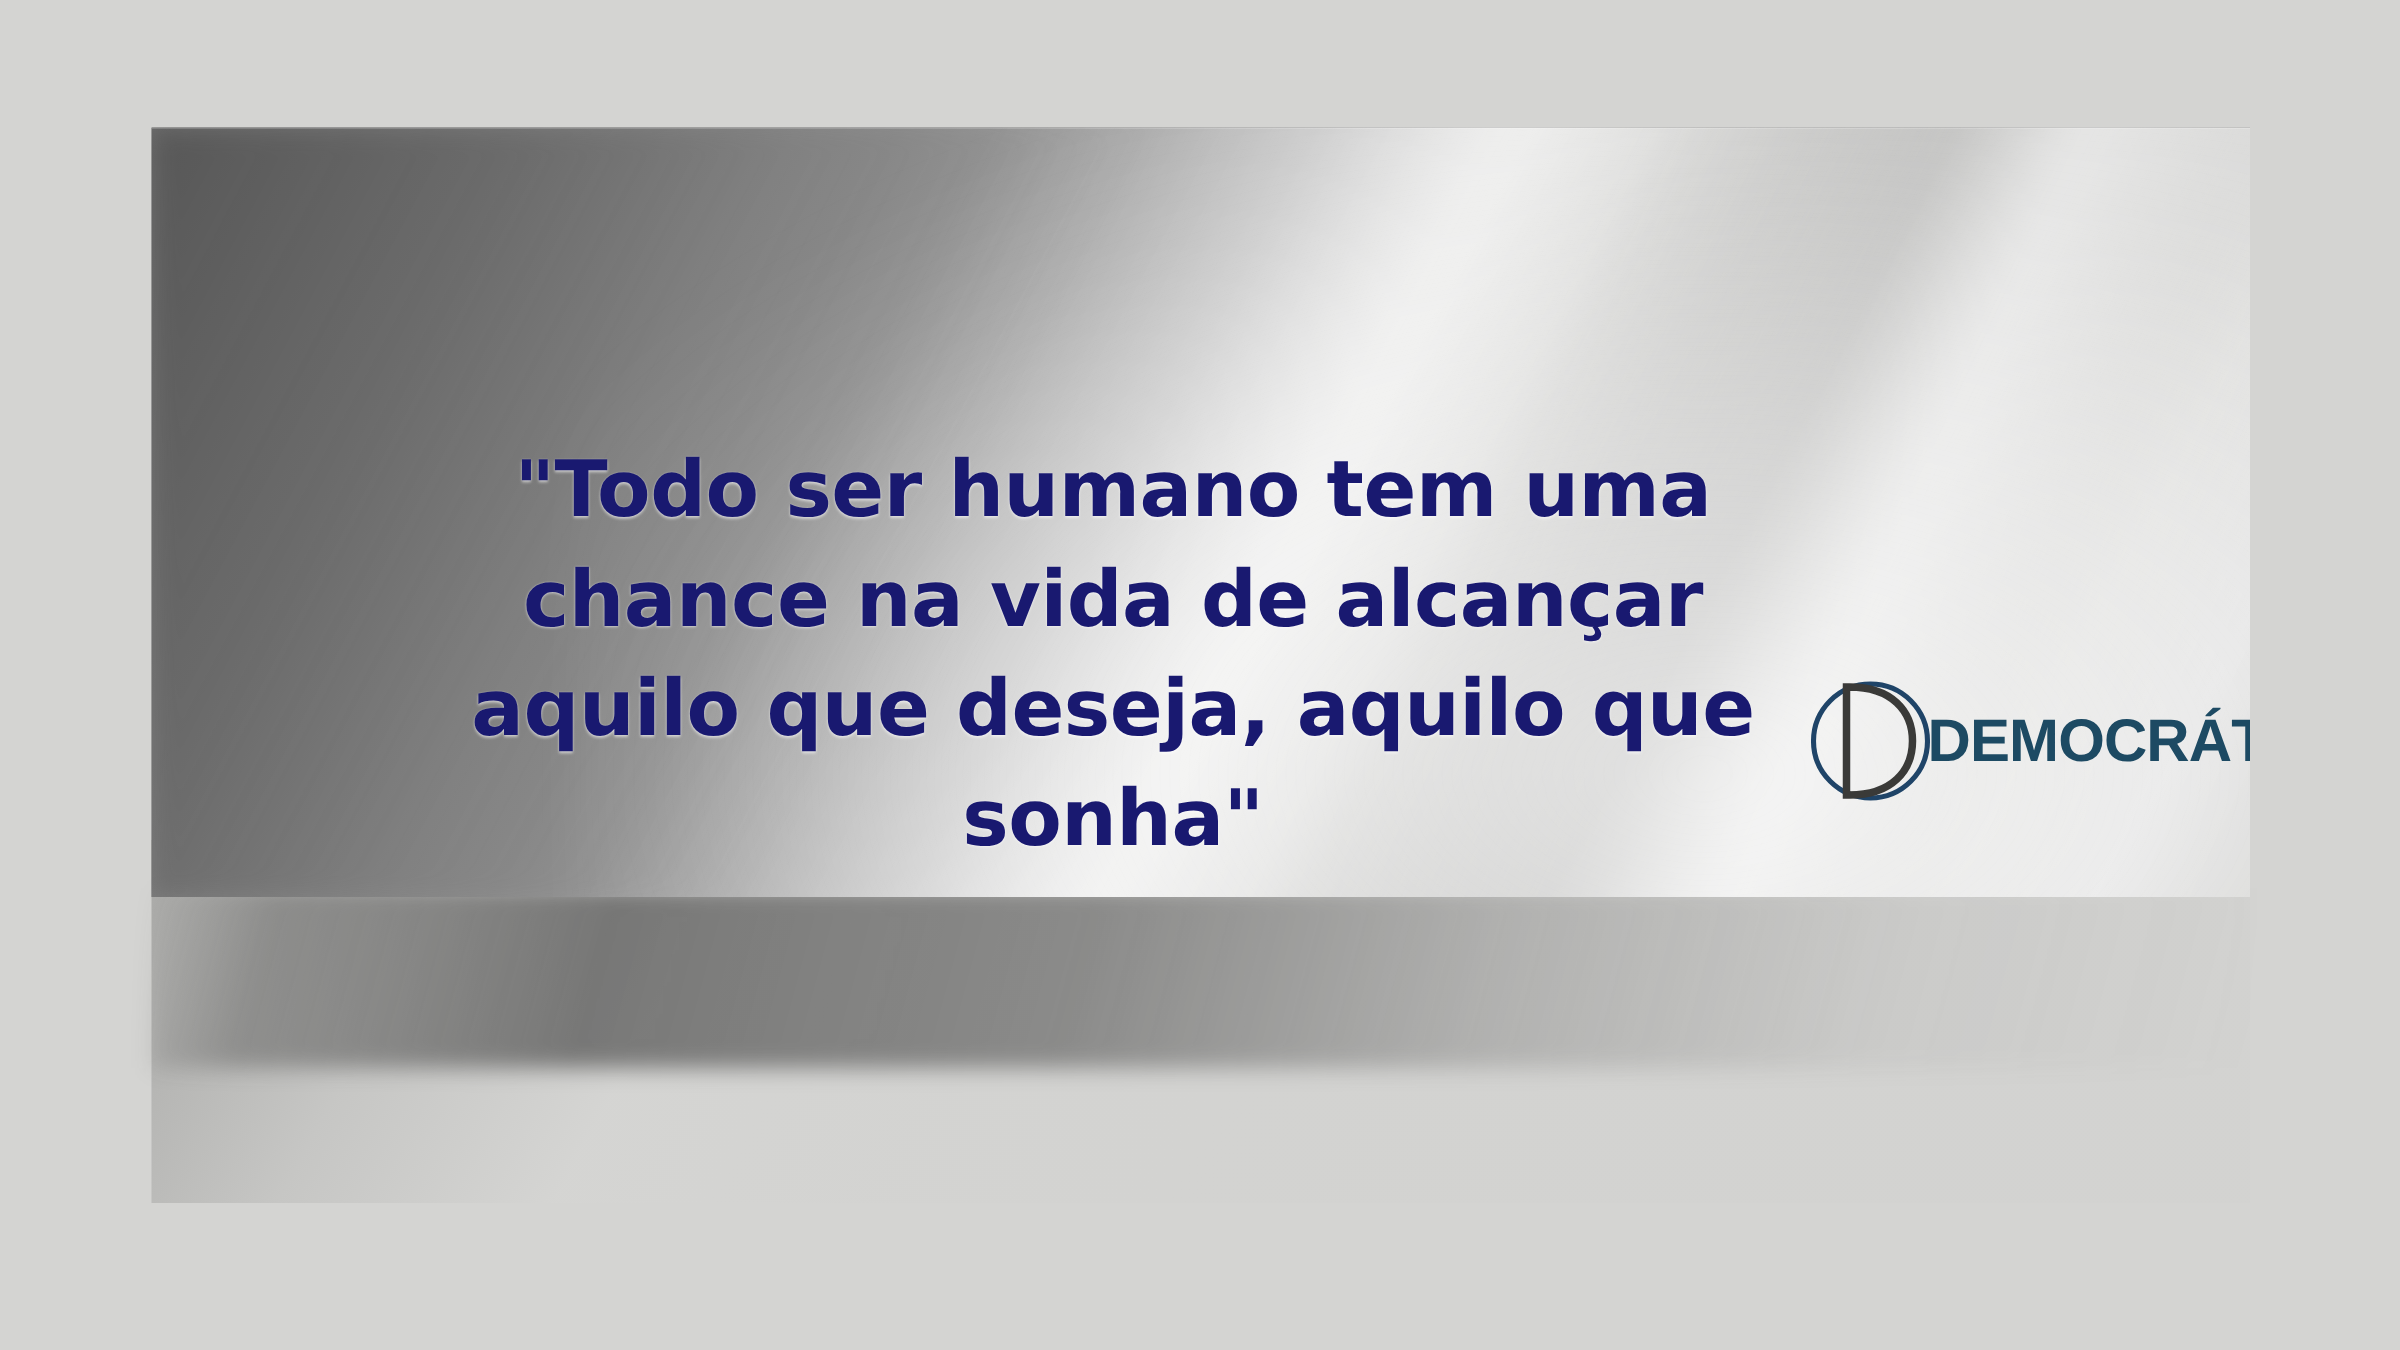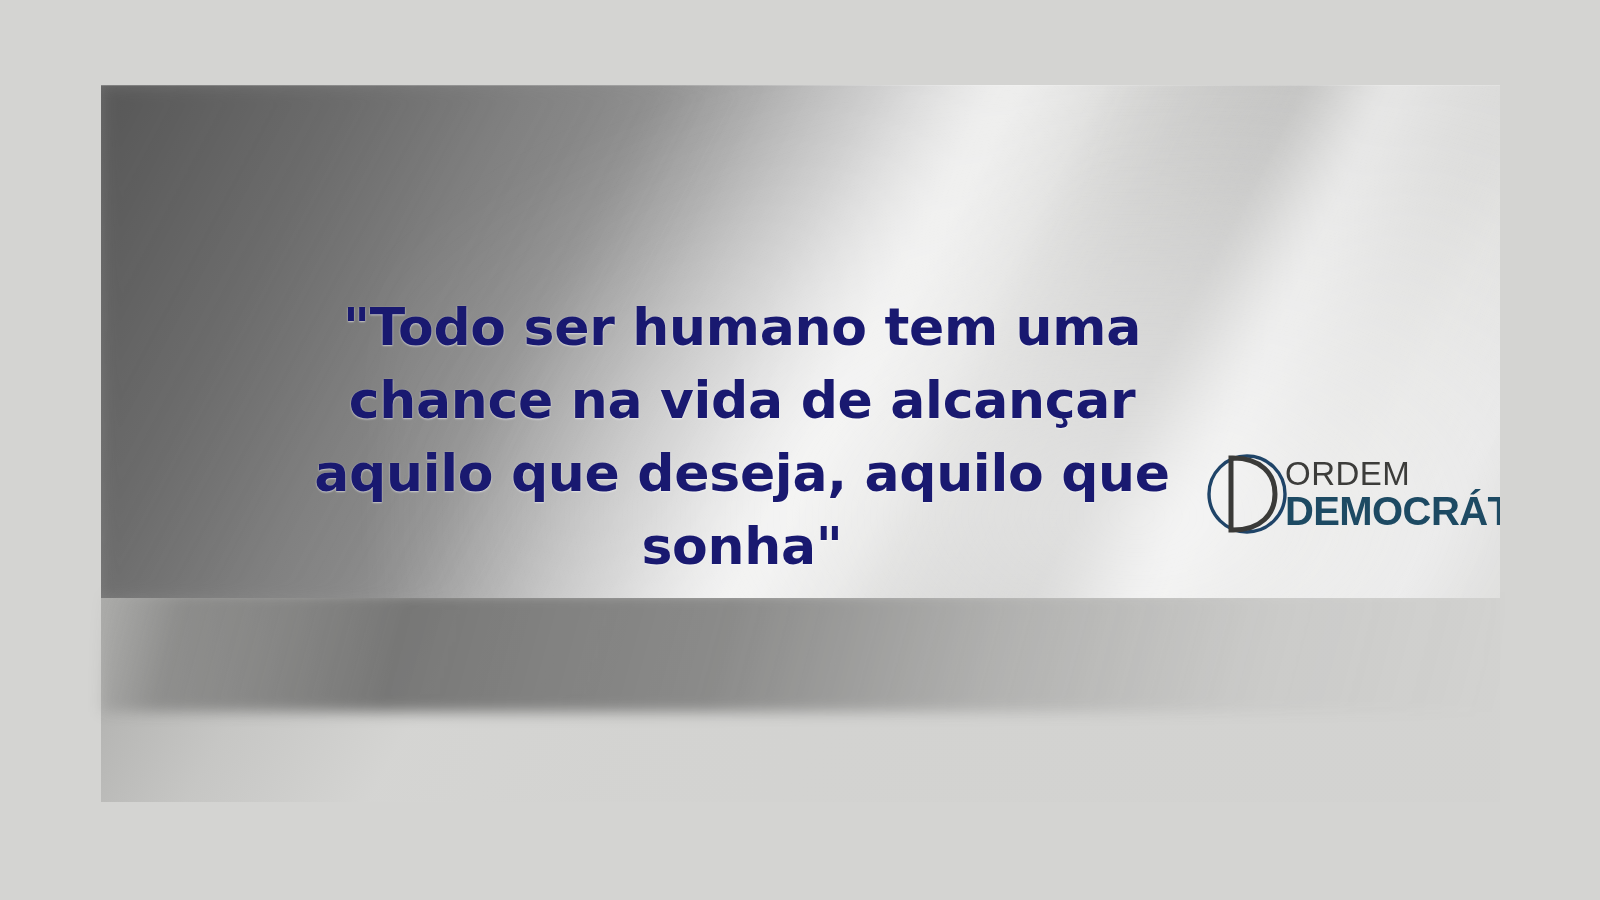--- a/index.html
+++ b/index.html
@@ -257,21 +257,20 @@
       </div>
 
       <div class="logo">
         <div class="logo-mark">
           <svg viewBox="0 0 92 92" width="92" height="92" aria-hidden="true">
             <circle cx="44" cy="46" r="38" fill="none" stroke="#1f4468" stroke-width="3.4"></circle>
             <path d="M28 10 L28 82 L30 82 C58 82 72 66 72 46 C72 26 58 10 30 10 Z" fill="none" stroke="#3a3a38" stroke-width="5"></path>
           </svg>
         </div>
         <div class="logo-wordmark">
-          <span class="logo-ordem">ORDEM</span>
           <span class="logo-democratica">DEMOCRÁTICA</span>
         </div>
       </div>
 
     </div>
   </div>
 
 </div>
 
 </body></html>

